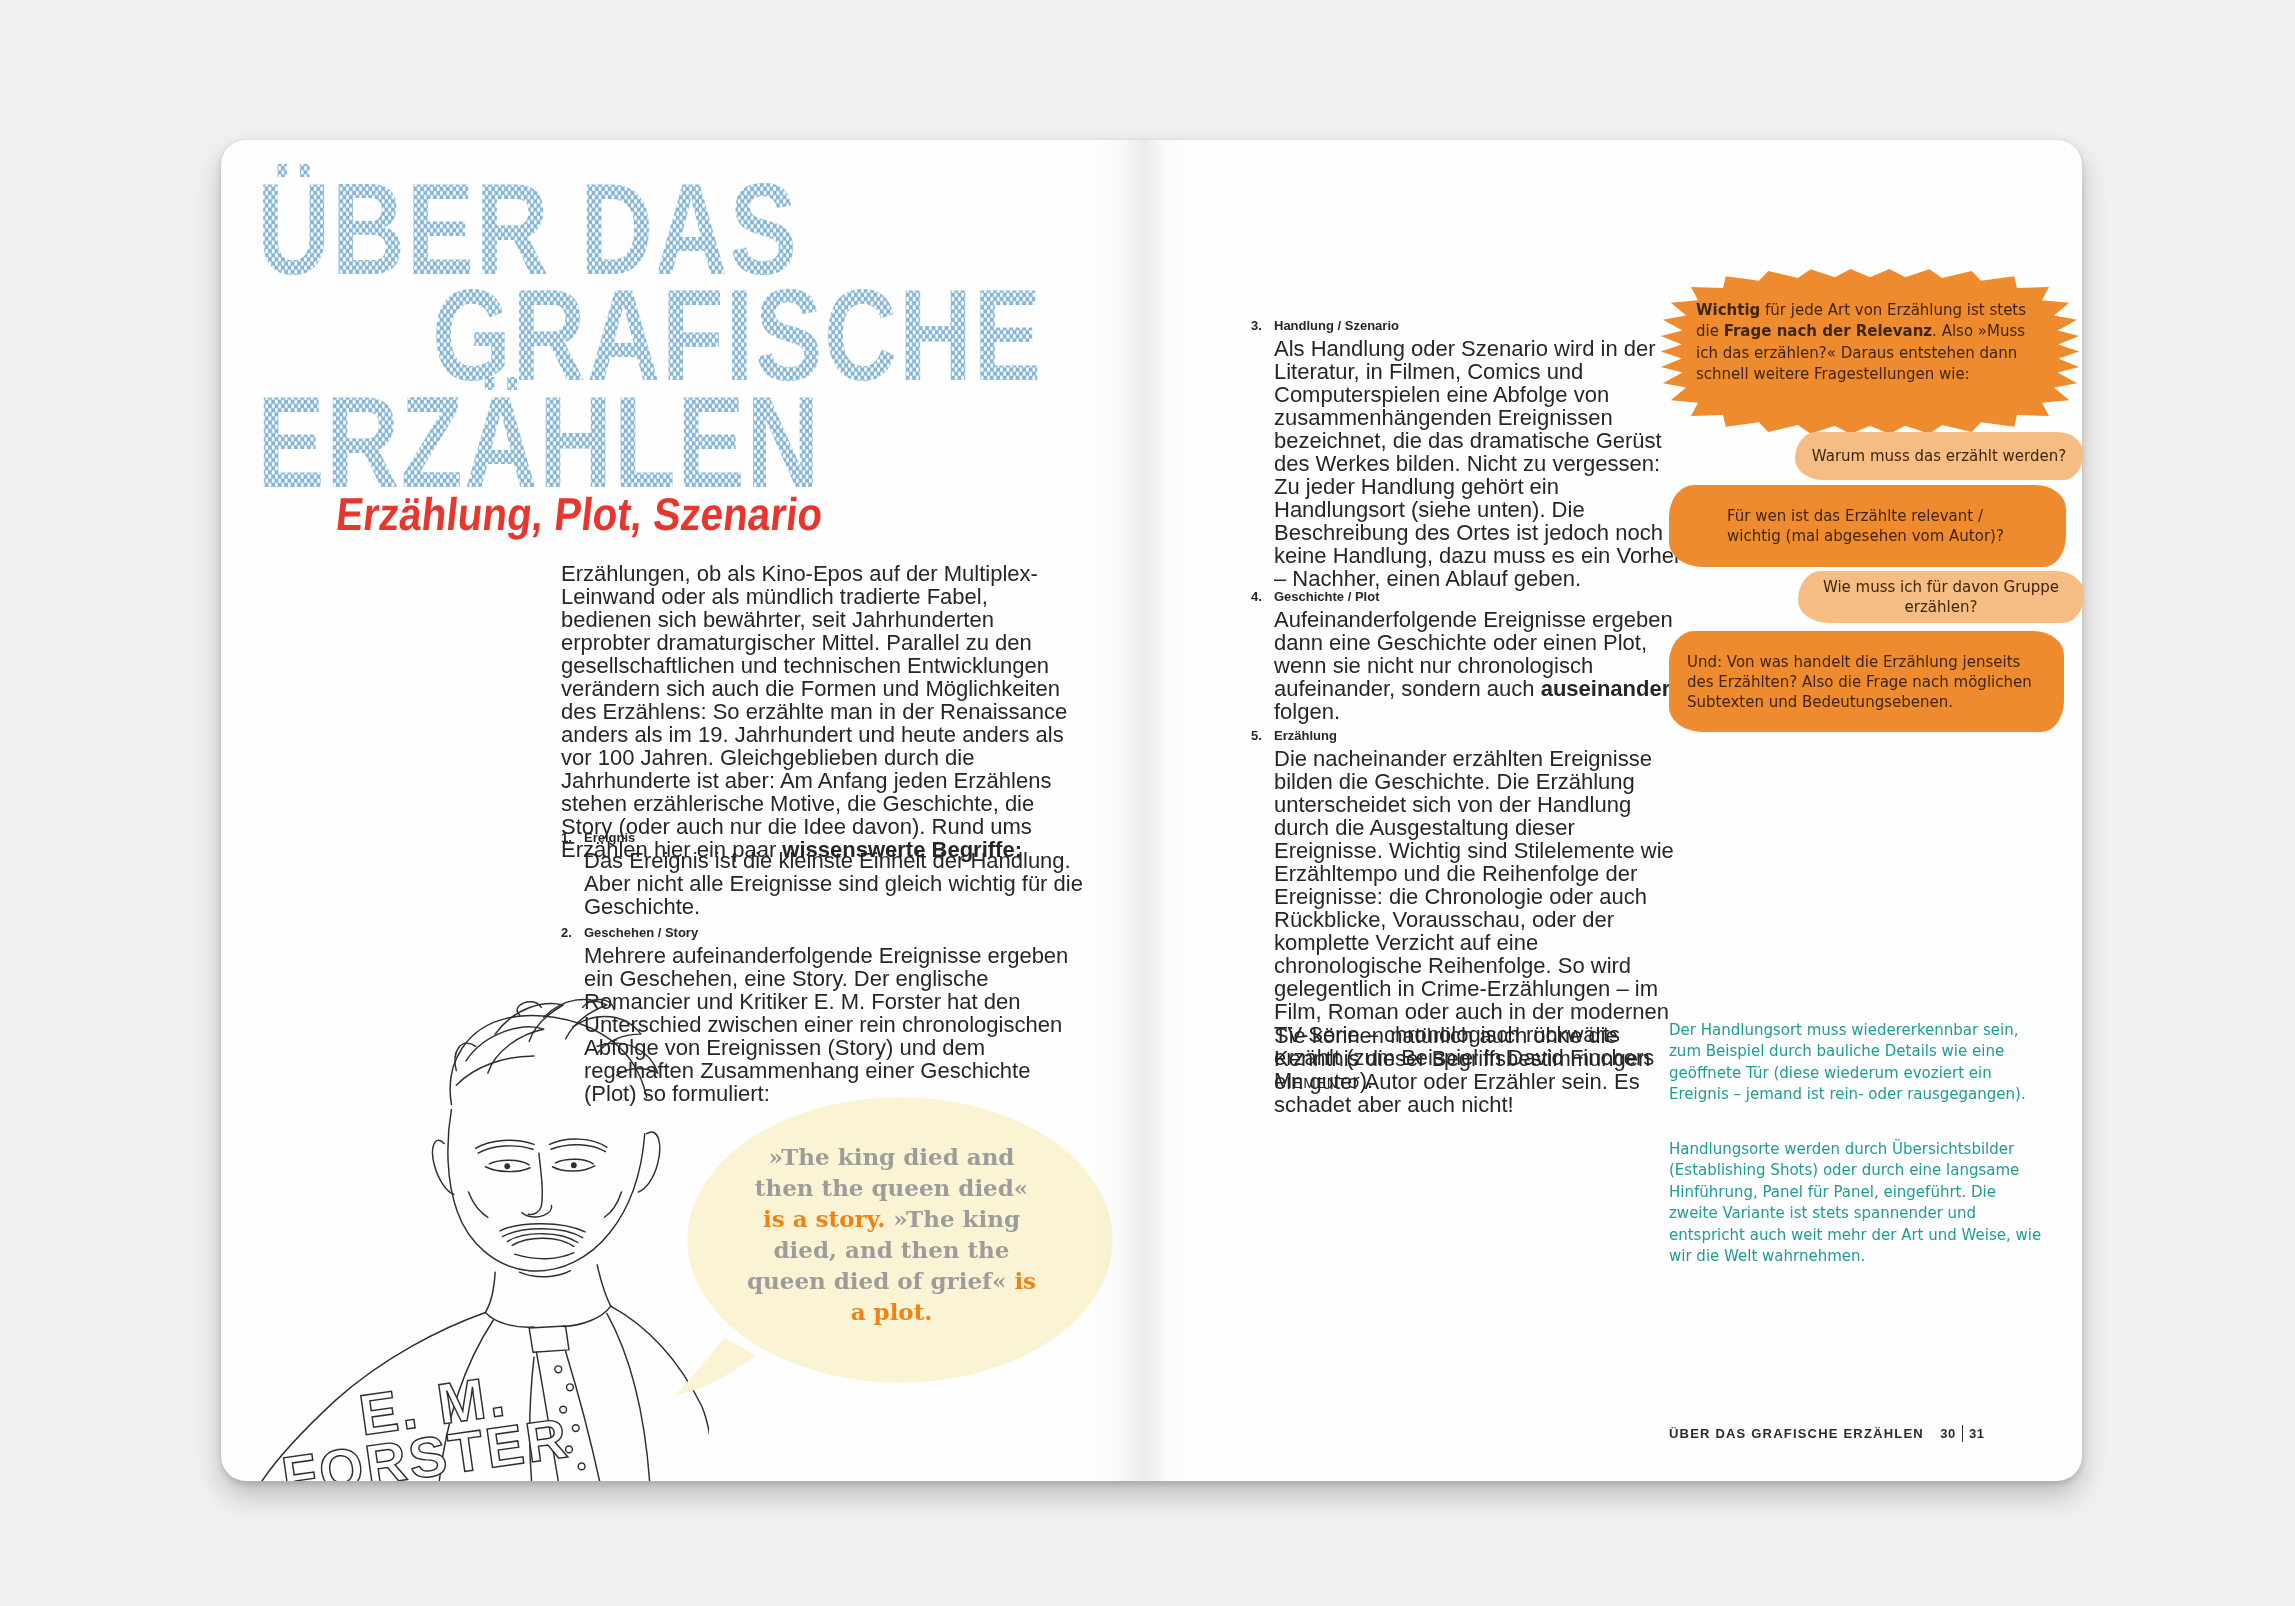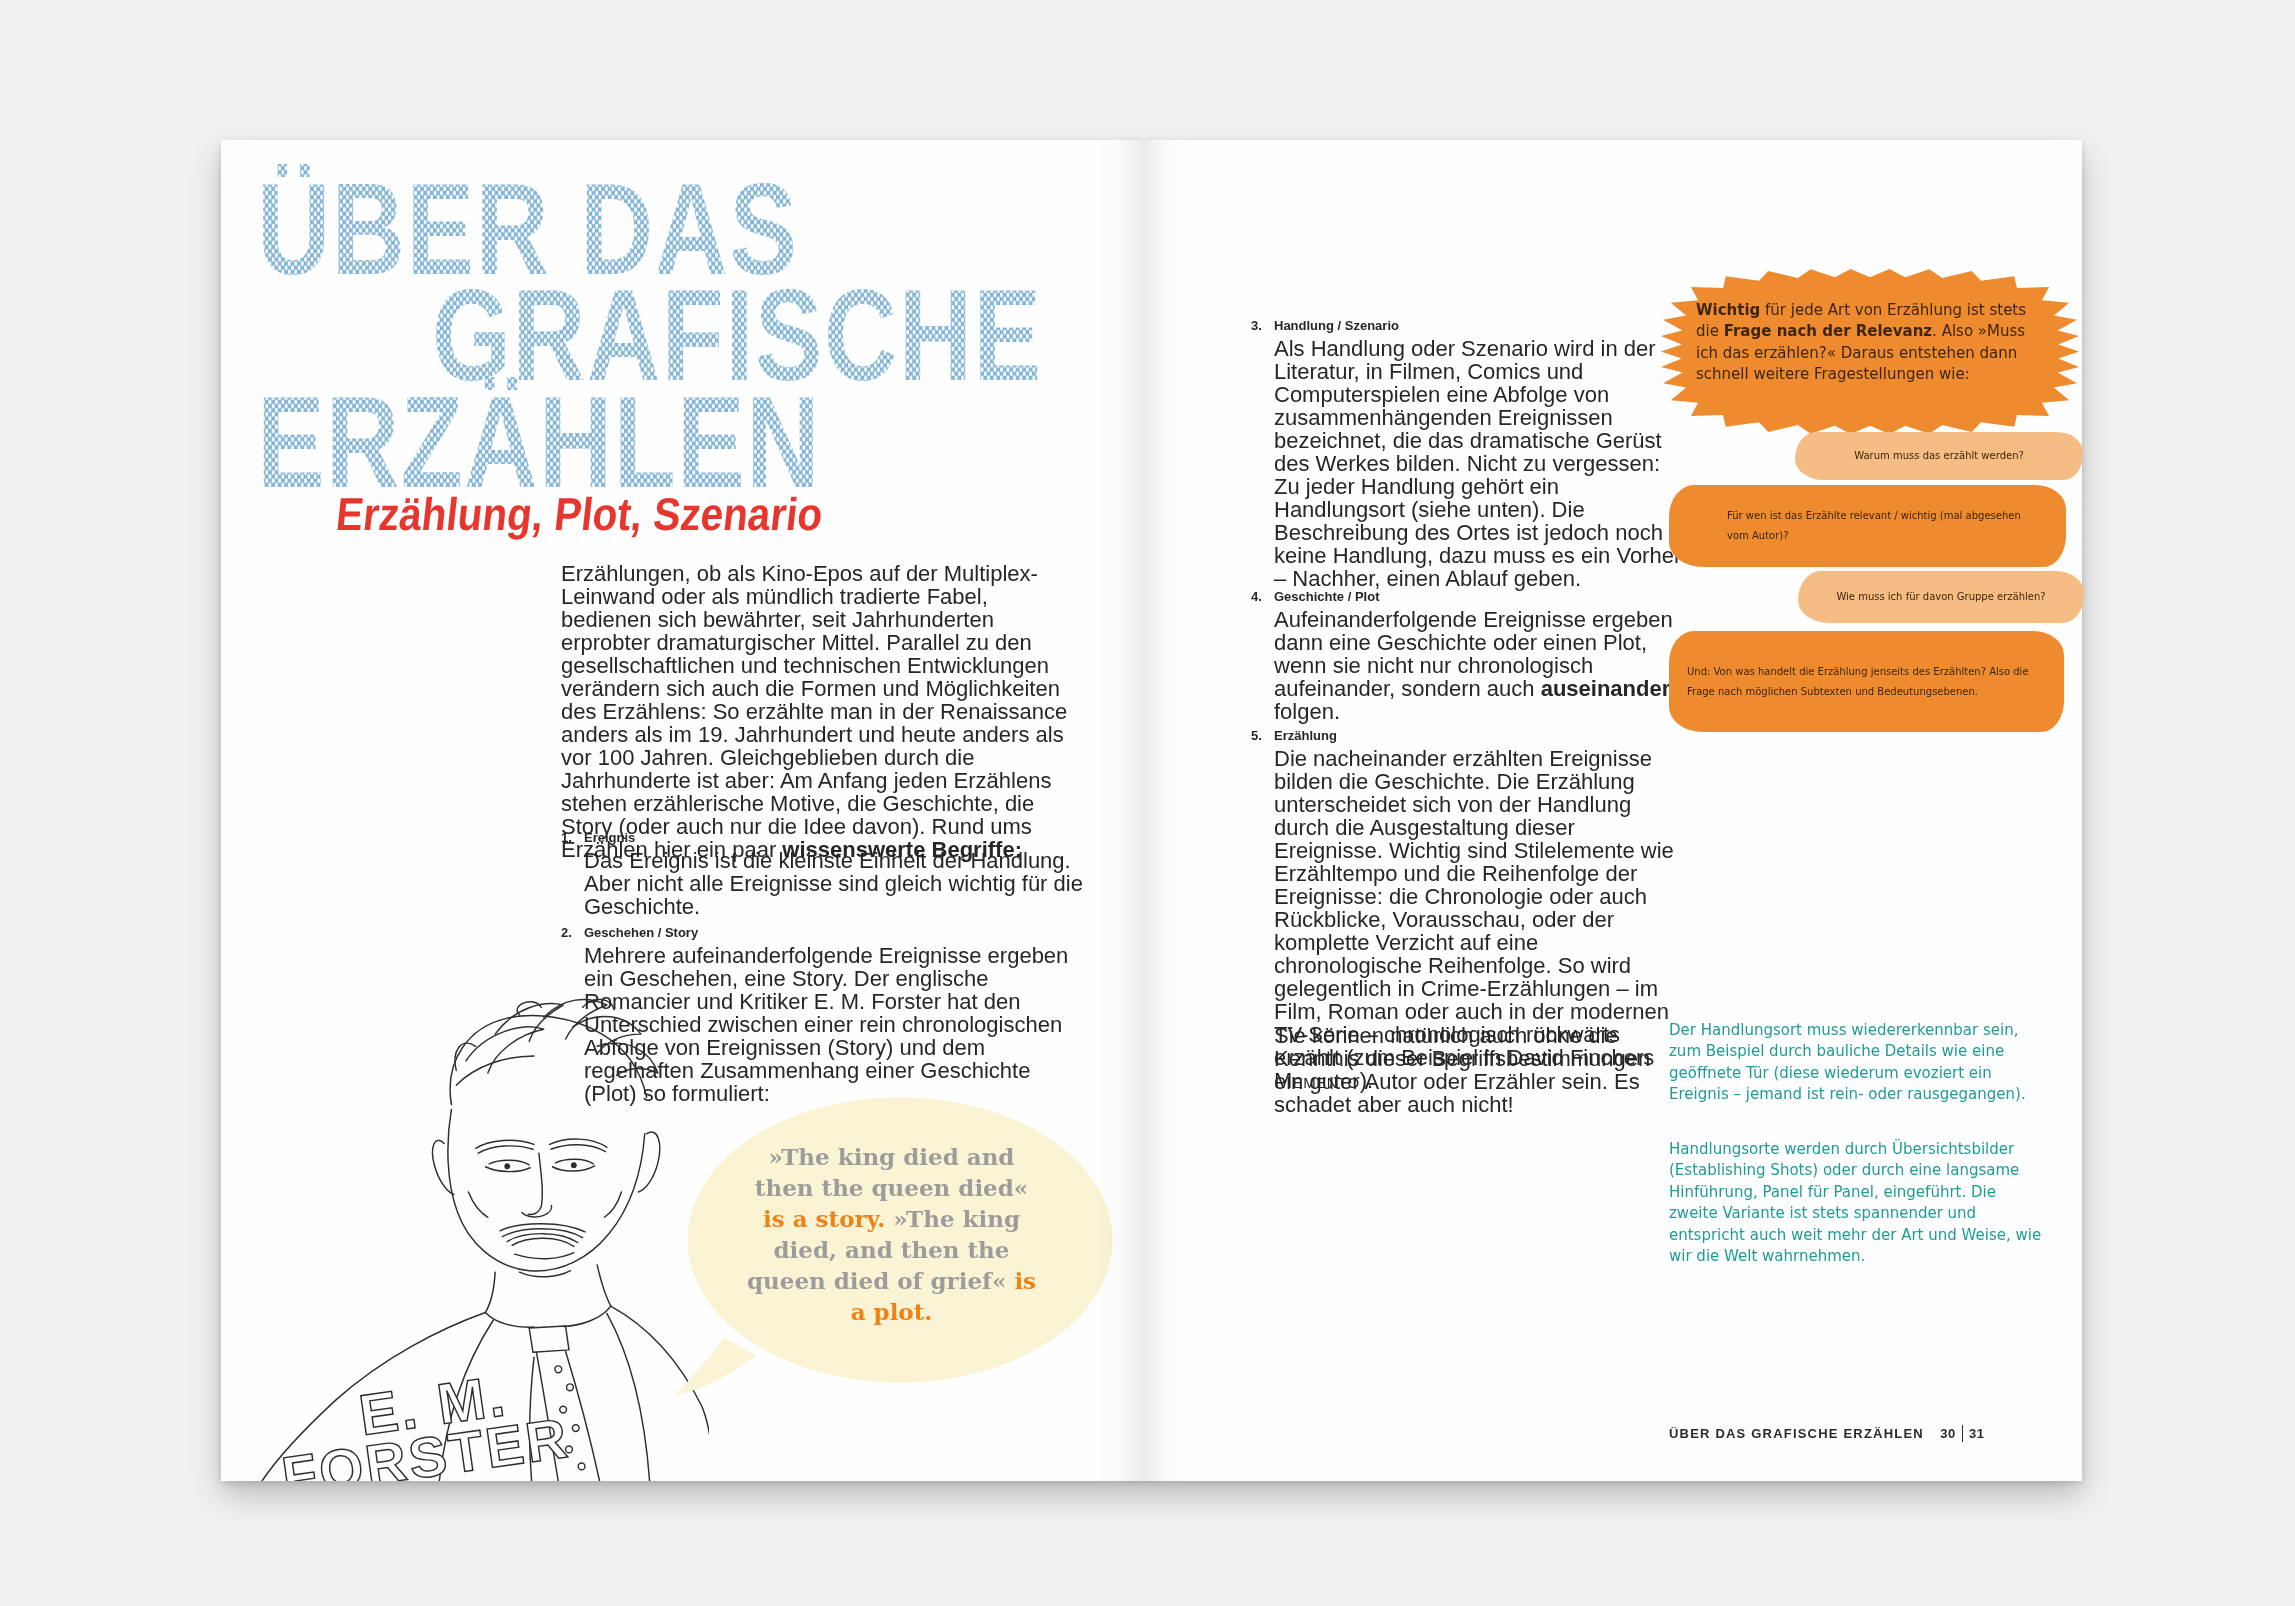--- a/index.html
+++ b/index.html
@@ -1,21 +1,21 @@
 <!DOCTYPE html>
 <html style="font-size:7.8px"><head>
 <meta charset="utf-8">
 <style>
   html,body{margin:0;padding:0;background:#f1f1f1;width:2295px;height:1607px;overflow:hidden;}
   *{box-sizing:border-box;}
   .spread{
     position:absolute;left:221px;top:140px;width:1861px;height:1341px;
     background:#fefefe;
     box-shadow:0 14.6px 29px rgba(0,0,0,.22),0 2.9px 6.8px rgba(0,0,0,.14);
-    font-family:"Liberation Sans",sans-serif;color:#262626;
+    font-family:"Liberation Sans",sans-serif;color:#262626;border-radius:25px;
   }
   .gutter{
     position:absolute;left:870px;top:0;width:102px;height:100%;z-index:4;pointer-events:none;
     background:linear-gradient(90deg,rgba(0,0,0,0) 0%,rgba(0,0,0,.02) 30%,rgba(0,0,0,.075) 52%,rgba(0,0,0,.015) 72%,rgba(0,0,0,0) 100%);
   }
   .abs{position:absolute;}
   
   .title-line{
     font-weight:700;font-size:130px;line-height:1;letter-spacing:1.9px;white-space:nowrap;
     transform:scaleX(.78);transform-origin:0 0;
@@ -43,21 +43,21 @@
     font-family:"DejaVu Serif",serif;font-weight:700;font-size:23px;line-height:31px;
     color:#9c9c9c;text-align:center;
   }
   .bubble-text .hl{color:#ef8214;}
   
   .callout-text{font-family:"DejaVu Sans",sans-serif;font-size:15px;line-height:21.4px;color:#3f2508;}
   .callout-text b{font-weight:700;}
   .blob{
     border-radius:25px 31px 23px 34px / 32px 24px 31px 25px;
     display:flex;align-items:center;
-    font-family:"DejaVu Sans",sans-serif;font-size:10px;line-height:20px;color:#3f2508;
+    font-family:"DejaVu Sans",sans-serif;font-size:15px;line-height:20px;color:#3f2508;
   }
   .blob.dark{background:#ee8b2f;}
   .blob.light{background:#f5bd84;}
   .blob.center{justify-content:center;text-align:center;}
   
   .note{font-family:"DejaVu Sans",sans-serif;font-size:15px;line-height:21.4px;color:#1d9c94;}
   
   .footer{display:flex;align-items:center;font-size:13px;color:#2a2a2a;}
   .footer .ft{font-weight:700;letter-spacing:1.2px;}
   .footer .pg{font-weight:700;letter-spacing:0.5px;}

